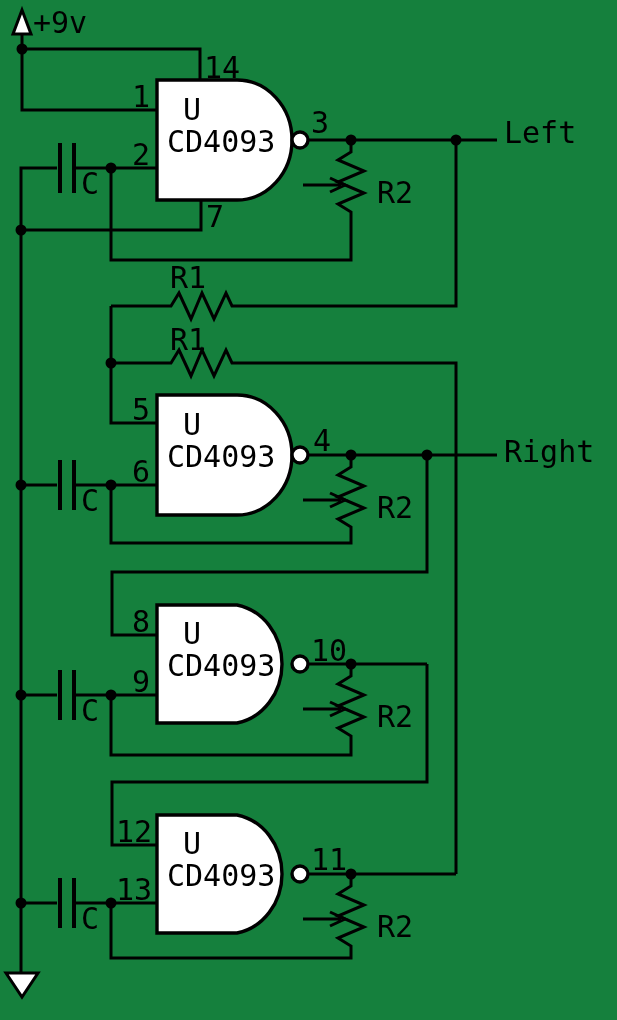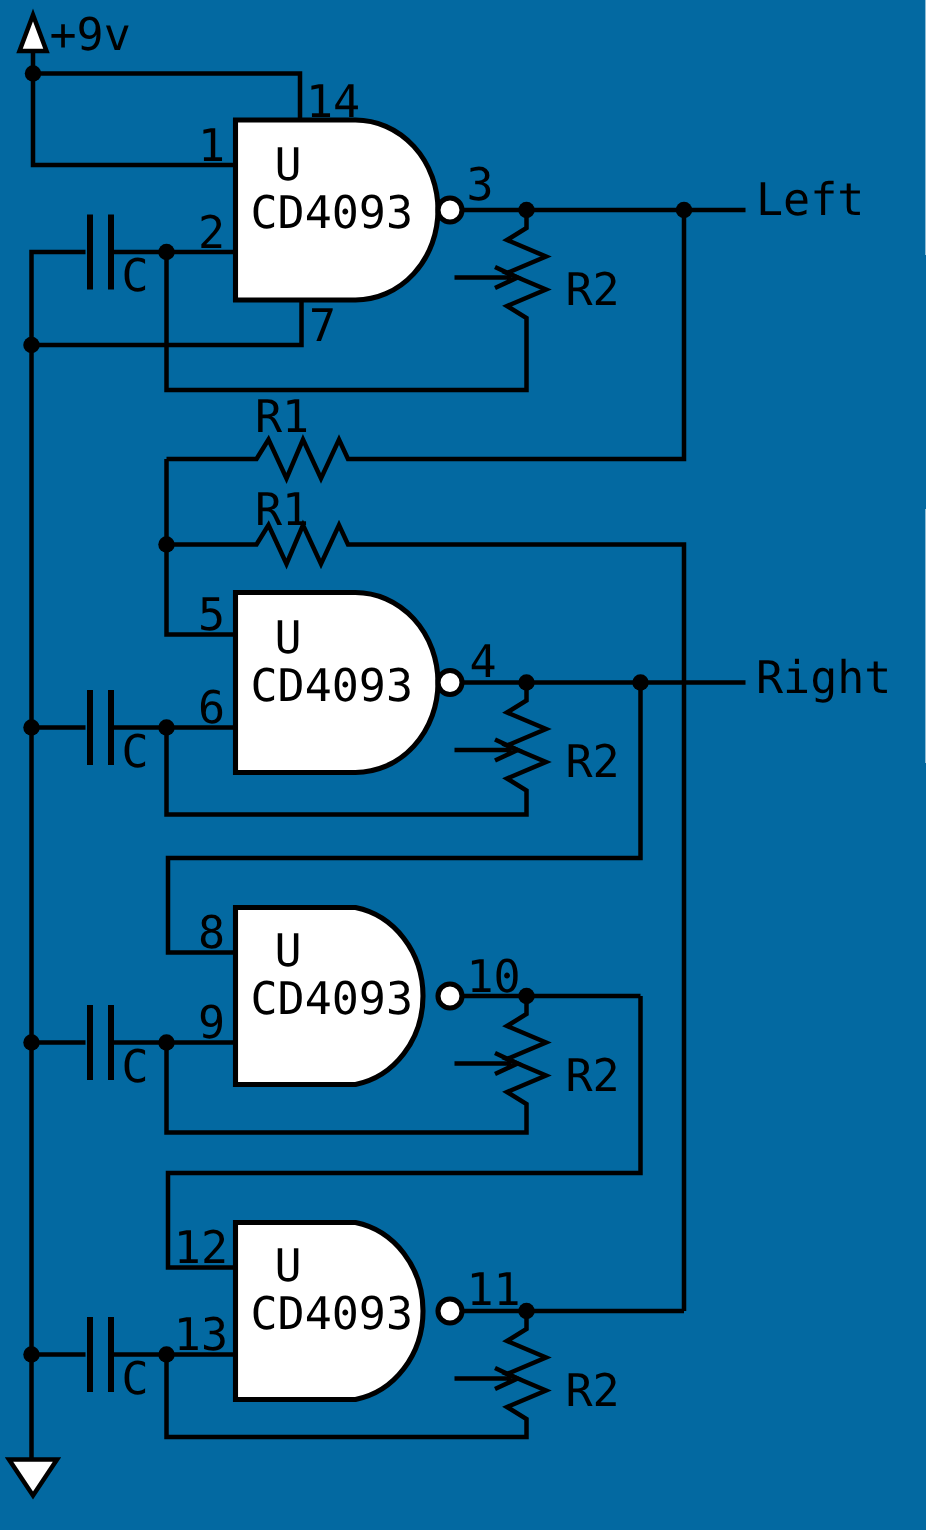--- a/index.html
+++ b/index.html
@@ -1,16 +1,16 @@
 <!DOCTYPE html>
 <html><head>
 <meta charset="utf-8">
 <style>
   html,body{margin:0;padding:0;background:#ffffff;}
-  .page{width:617px;height:1020px;background:#0369a1;position:relative;overflow:hidden;}
+  .page{width:617px;height:1020px;background:#15803d;position:relative;overflow:hidden;}
   svg{display:block;}
   .wire{fill:none;stroke:#000000;stroke-width:3;stroke-linejoin:miter;stroke-linecap:butt;}
   .plate{fill:none;stroke:#000000;stroke-width:4;}
   .body{fill:#ffffff;stroke:#000000;stroke-width:3.4;stroke-linejoin:miter;}
   .sym{fill:#ffffff;stroke:#000000;stroke-width:3;stroke-linejoin:miter;}
   .dot{fill:#000000;stroke:none;}
   .lbl{font-family:"DejaVu Sans Mono","Liberation Mono",monospace;font-size:30px;fill:#000000;}
   .end{text-anchor:end;}
 </style>
 </head>

